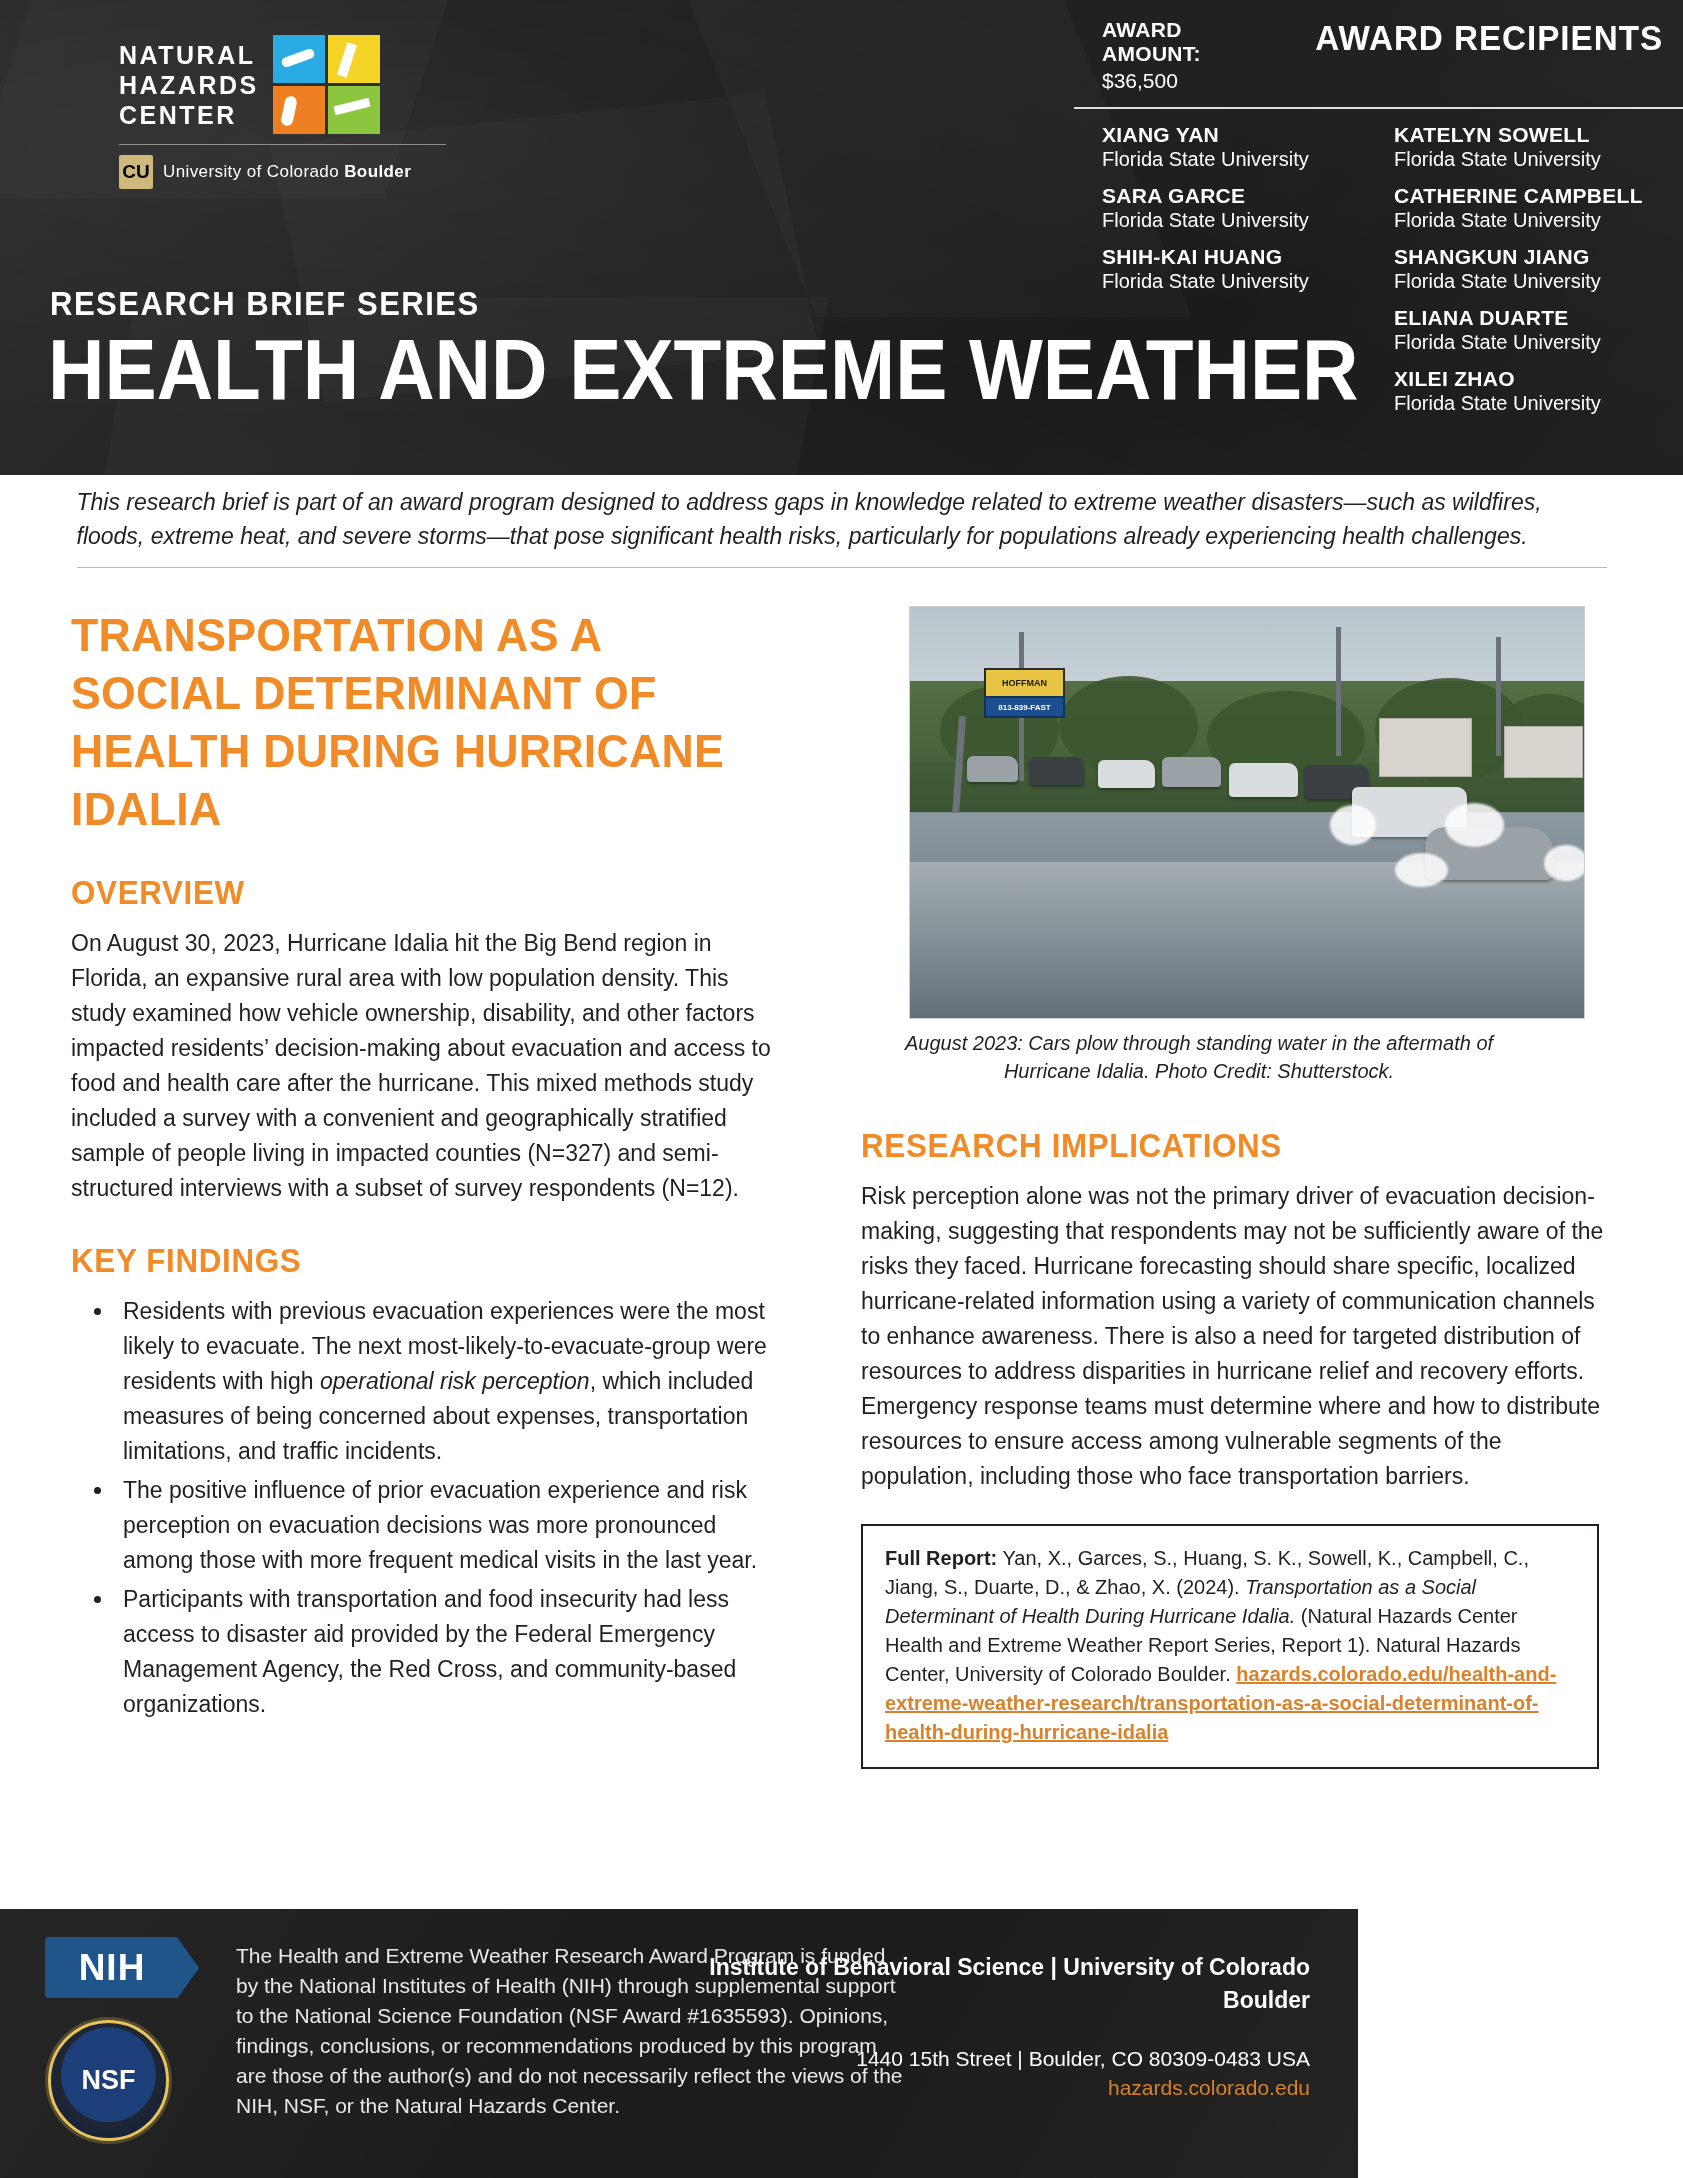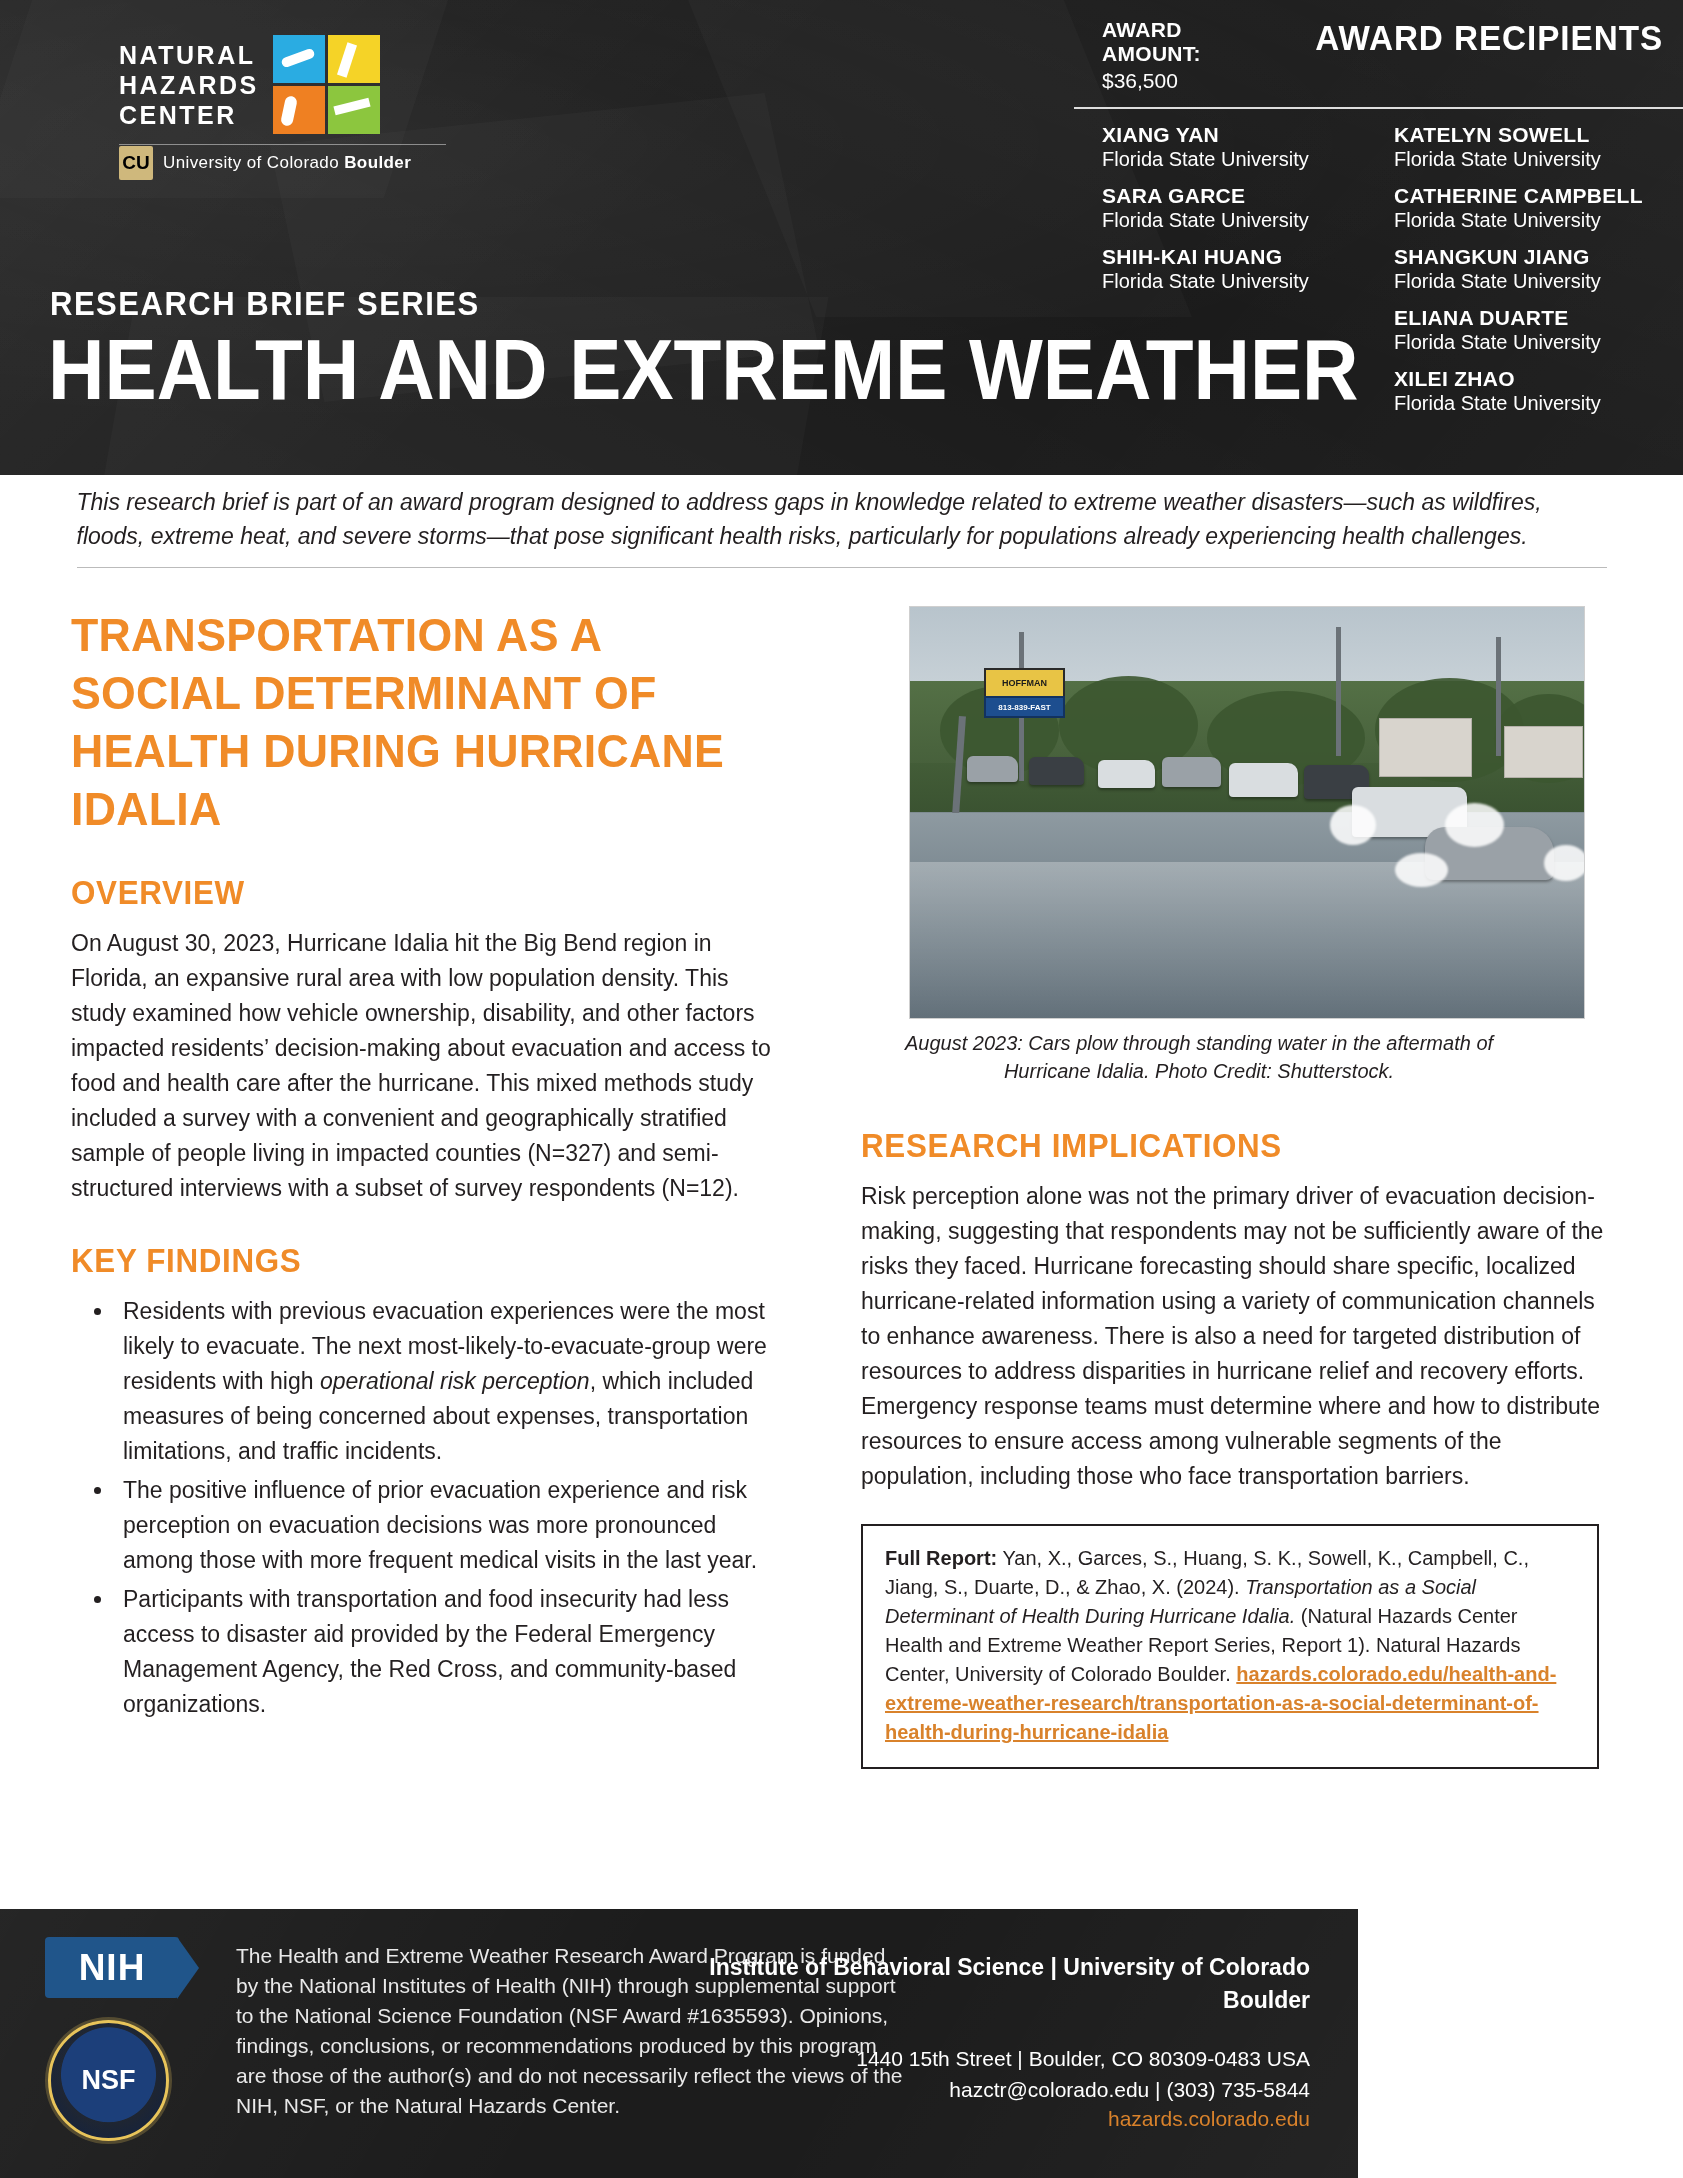--- a/index.html
+++ b/index.html
@@ -75,21 +75,21 @@
     position: absolute;
     background: #ffffff;
   }
   .logo-div {
     margin-top: 10px;
     width: 327px;
     height: 1px;
     background: rgba(255,255,255,0.45);
   }
   .logo-cu {
-    margin-top: 1px;
+    margin-top: 10px;
     display: flex;
     align-items: center;
     gap: 10px;
   }
   .cu-badge {
     width: 34px;
     height: 34px;
     background: #cfb87c;
     color: #000;
     font-weight: bold;
@@ -622,19 +622,18 @@
       <span>NIH</span>
       <span class="nih-arrow"></span>
     </div>
     <div class="nsf-logo">
       <span>NSF</span>
     </div>
     <div class="footer-text">The Health and Extreme Weather Research Award Program is funded by the National Institutes of Health (NIH) through supplemental support to the National Science Foundation (NSF Award #1635593). Opinions, findings, conclusions, or recommendations produced by this program are those of the author(s) and do not necessarily reflect the views of the NIH, NSF, or the Natural Hazards Center.</div>
     <div class="footer-right">
       <div class="fr-line2">Institute of Behavioral Science | University of Colorado Boulder</div>
       <div class="fr-addr">1440 15th Street | Boulder, CO 80309-0483 USA</div>
-      <div class="fr-addr" style="margin-top:0;">hazctr@colorado.edu | (303) 735-5844</div>
       <div class="fr-web">hazards.colorado.edu</div>
     </div>
   </div>
 
 </div>
 
 
 </body></html>

